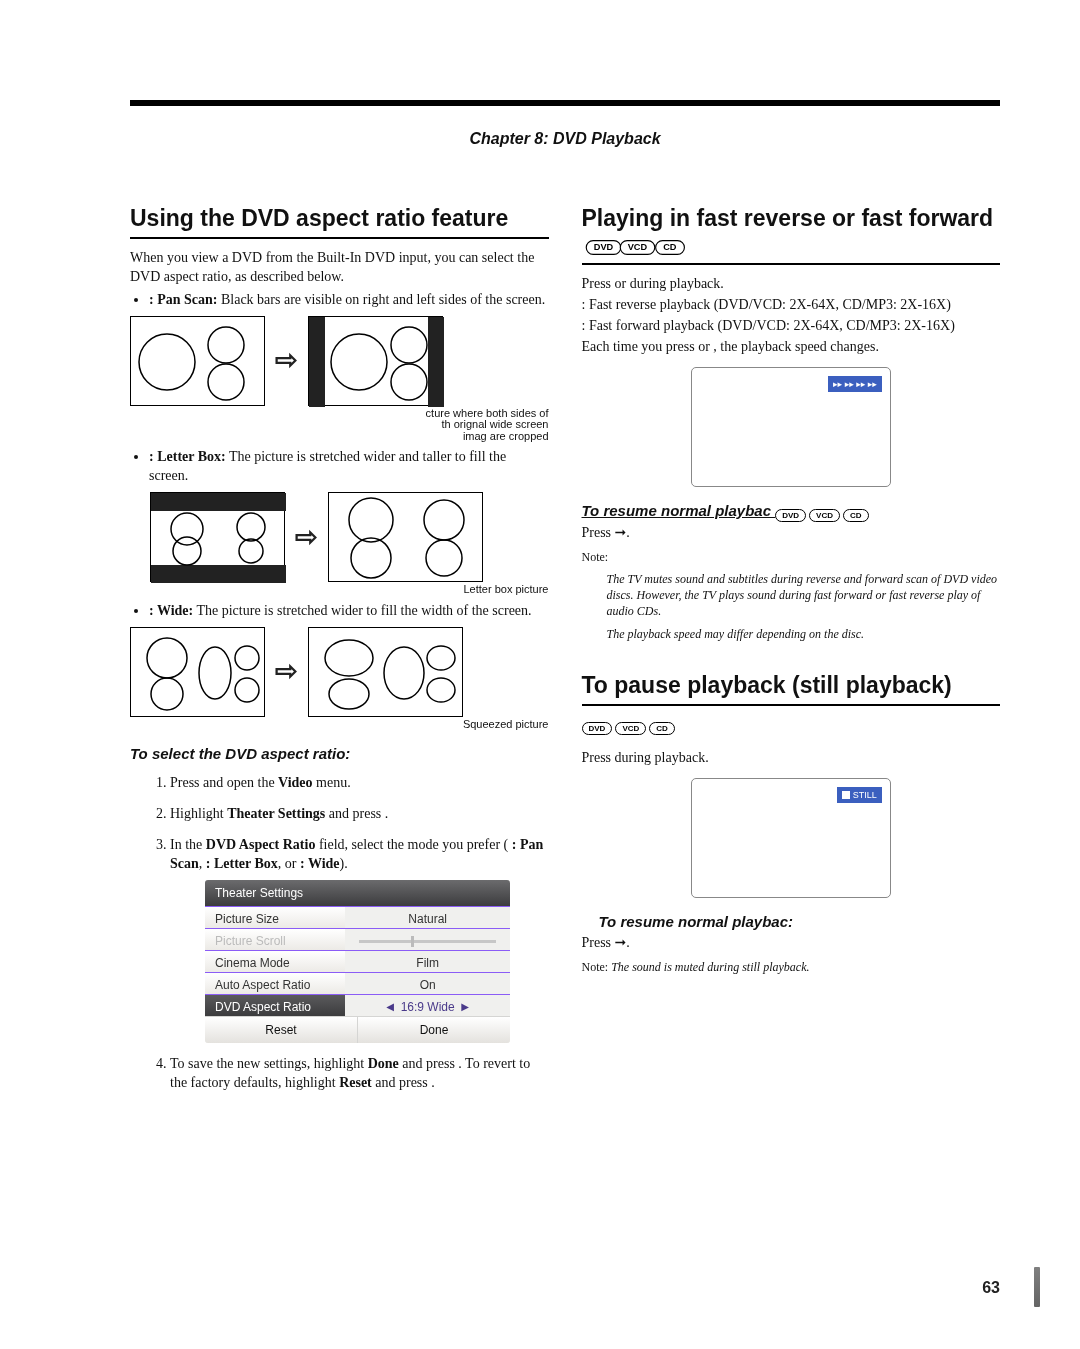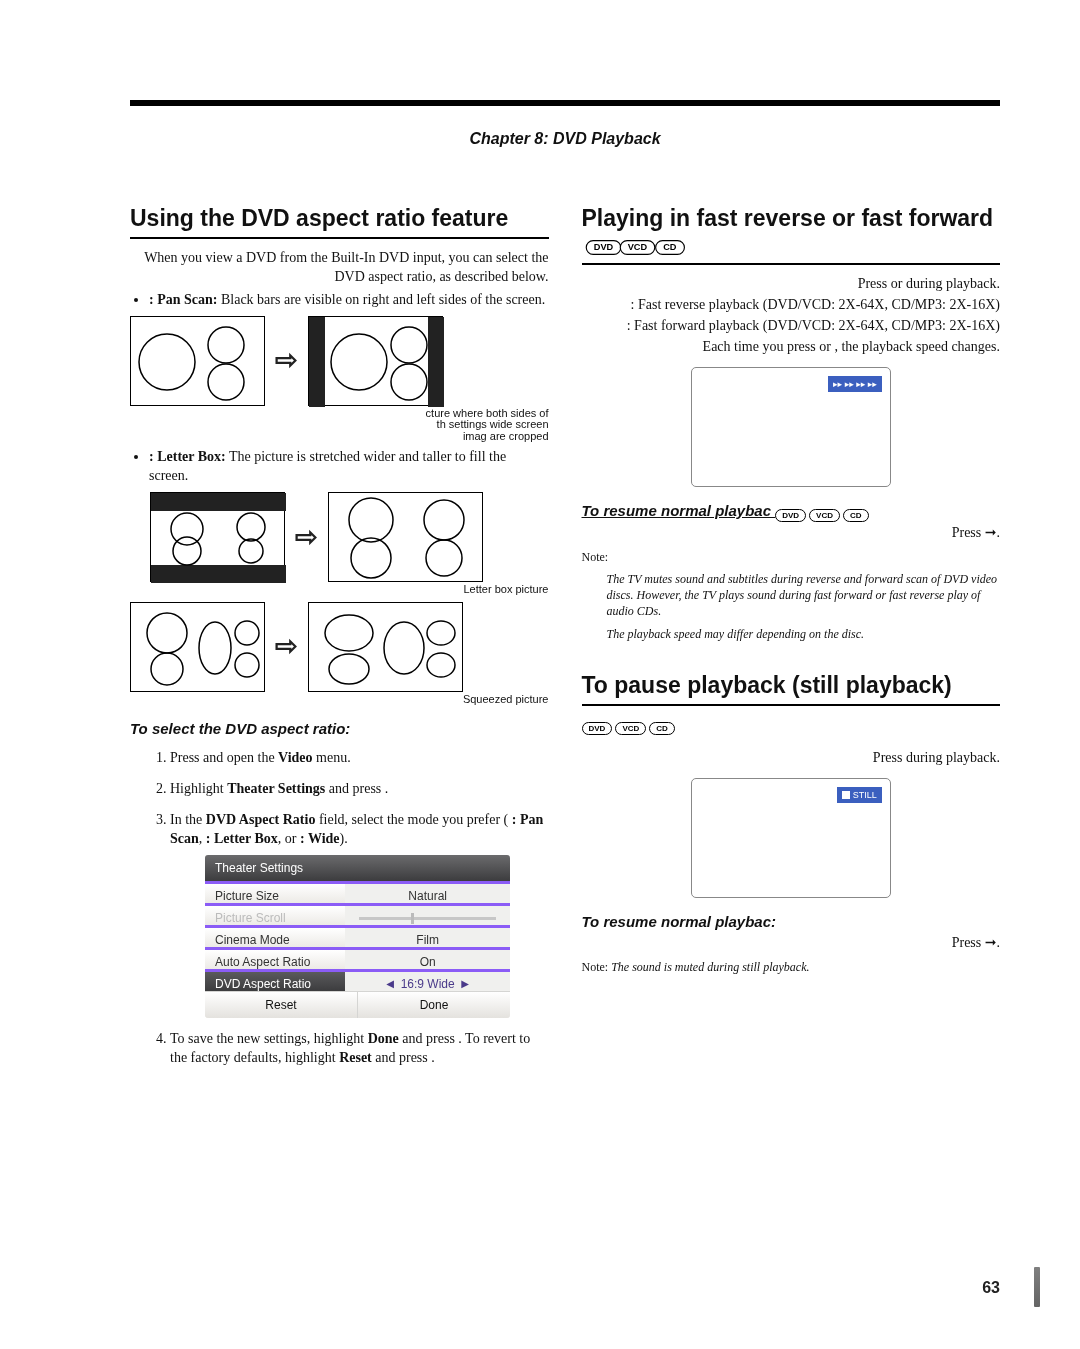--- a/index.html
+++ b/index.html
@@ -49,21 +49,21 @@
     line-height: 1.15;
     margin: 0 0 6px 0;
     color: #111;
   }
   h2.section-title.spaced { margin-top: 30px; }
   .title-rule {
     height: 2px;
     background: #000;
     margin: 6px 0 10px 0;
   }
-  p.body { margin: 0 0 2px 0; text-align: right; }
+  p.body { margin: 0 0 2px 0; }
 
   ul.dots { list-style: disc; padding-left: 19px; margin: 4px 0 4px 0; }
 
   .illo-row { display:flex; align-items:center; gap:10px; margin:6px 0 2px 0; }
   .illo-box {
     border: 1.5px solid #000;
     background: #fff;
     position: relative;
   }
   .arrow-r {
@@ -103,21 +103,21 @@
   }
   .settings-head {
     background: linear-gradient(#6b6b6d,#3c3c3e);
     color: #fff;
     padding: 5px 10px;
     font-size: 12px;
     font-weight: 500;
   }
   .settings-row {
     display:flex;
-    border-top:3px solid #8b5cf6;
+    border-top:1px solid #8b5cf6;
     height:22px;
   }
   .settings-row .lab {
     width:46%;
     padding:4px 10px;
     background: linear-gradient(#fff,#eceae6);
     color:#333;
   }
   .settings-row .val {
     flex:1;
@@ -250,21 +250,21 @@
           <rect x="0" y="0" width="16" height="90" fill="#222"></rect>
           <rect x="119" y="0" width="16" height="90" fill="#222"></rect>
           <circle cx="50" cy="45" r="28" fill="none" stroke="#000" stroke-width="1.5"></circle>
           <circle cx="100" cy="28" r="18" fill="none" stroke="#000" stroke-width="1.5"></circle>
           <circle cx="100" cy="65" r="18" fill="none" stroke="#000" stroke-width="1.5"></circle>
         </svg>
       </div>
     </div>
     <div class="caption">
       <span>cture where both sides of</span><br>
-      <span>th settings wide screen</span><br>
+      <span>th orignal wide screen</span><br>
       <span>imag are cropped</span>
     </div>
 
     <ul class="dots">
       <li>
         <b><span>: Letter Box:</span></b>
         <span> The picture is stretched wider and taller to fill the screen.</span>
       </li>
     </ul>
 
@@ -284,20 +284,26 @@
         <svg width="155" height="90">
           <circle cx="42" cy="27" r="22" fill="none" stroke="#000" stroke-width="1.5"></circle>
           <circle cx="42" cy="65" r="20" fill="none" stroke="#000" stroke-width="1.5"></circle>
           <circle cx="115" cy="27" r="20" fill="none" stroke="#000" stroke-width="1.5"></circle>
           <circle cx="115" cy="65" r="18" fill="none" stroke="#000" stroke-width="1.5"></circle>
         </svg>
       </div>
     </div>
     <div class="caption" style="margin-left:60px;">Letter box picture</div>
 
+    <ul class="dots">
+      <li>
+        <b><span>: Wide:</span></b>
+        <span> The picture is stretched wider to fill the width of the screen.</span>
+      </li>
+    </ul>
 
     <div class="illo-row" style="margin-left:0;">
       <div class="illo-box" style="width:135px;height:90px;">
         <svg width="135" height="90">
           <circle cx="36" cy="30" r="20" fill="none" stroke="#000" stroke-width="1.5"></circle>
           <circle cx="36" cy="66" r="16" fill="none" stroke="#000" stroke-width="1.5"></circle>
           <ellipse cx="84" cy="45" rx="16" ry="26" fill="none" stroke="#000" stroke-width="1.5"></ellipse>
           <circle cx="116" cy="30" r="12" fill="none" stroke="#000" stroke-width="1.5"></circle>
           <circle cx="116" cy="62" r="12" fill="none" stroke="#000" stroke-width="1.5"></circle>
         </svg>
@@ -424,21 +430,21 @@
       <span>Press </span><span> during playback.</span>
     </p>
 
     <div class="tv-box">
       <div class="tv-osd">
         <span class="sq"></span>
             <span>STILL</span>
       </div>
     </div>
 
-    <h3 class="subsection" style="margin-bottom:2px;">To resume normal playbac:</h3>
+    <h3 class="subsection" style="margin-bottom:2px;margin-left:17px;">To resume normal playbac:</h3>
     <p class="body">
       <span>Press </span><span>➞</span><span>.</span>
     </p>
     <p class="note">
       <span>Note:</span><span class="note-body"> The sound is muted during still playback.</span>
     </p>
 
   </div>
 </div>
 

